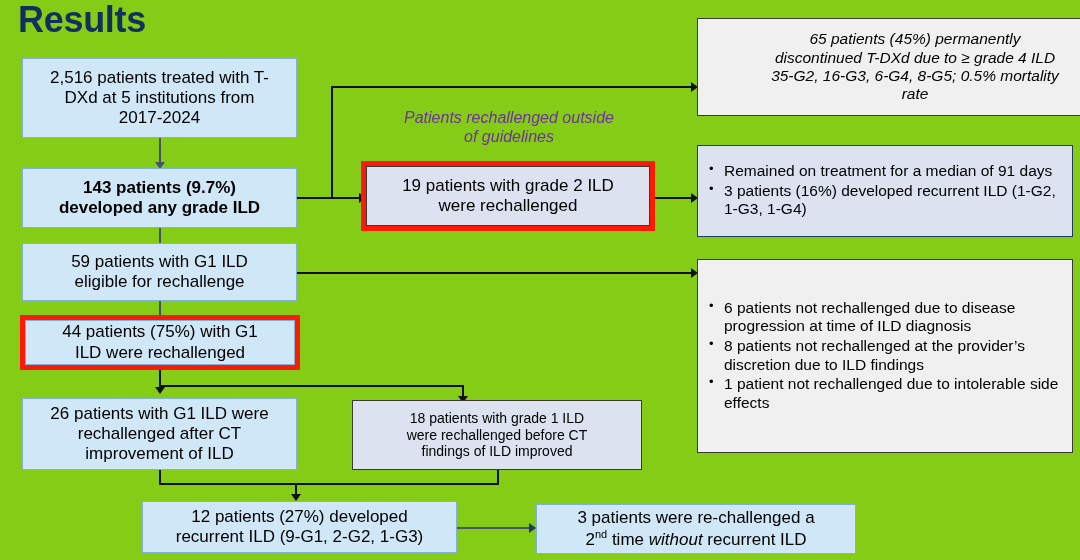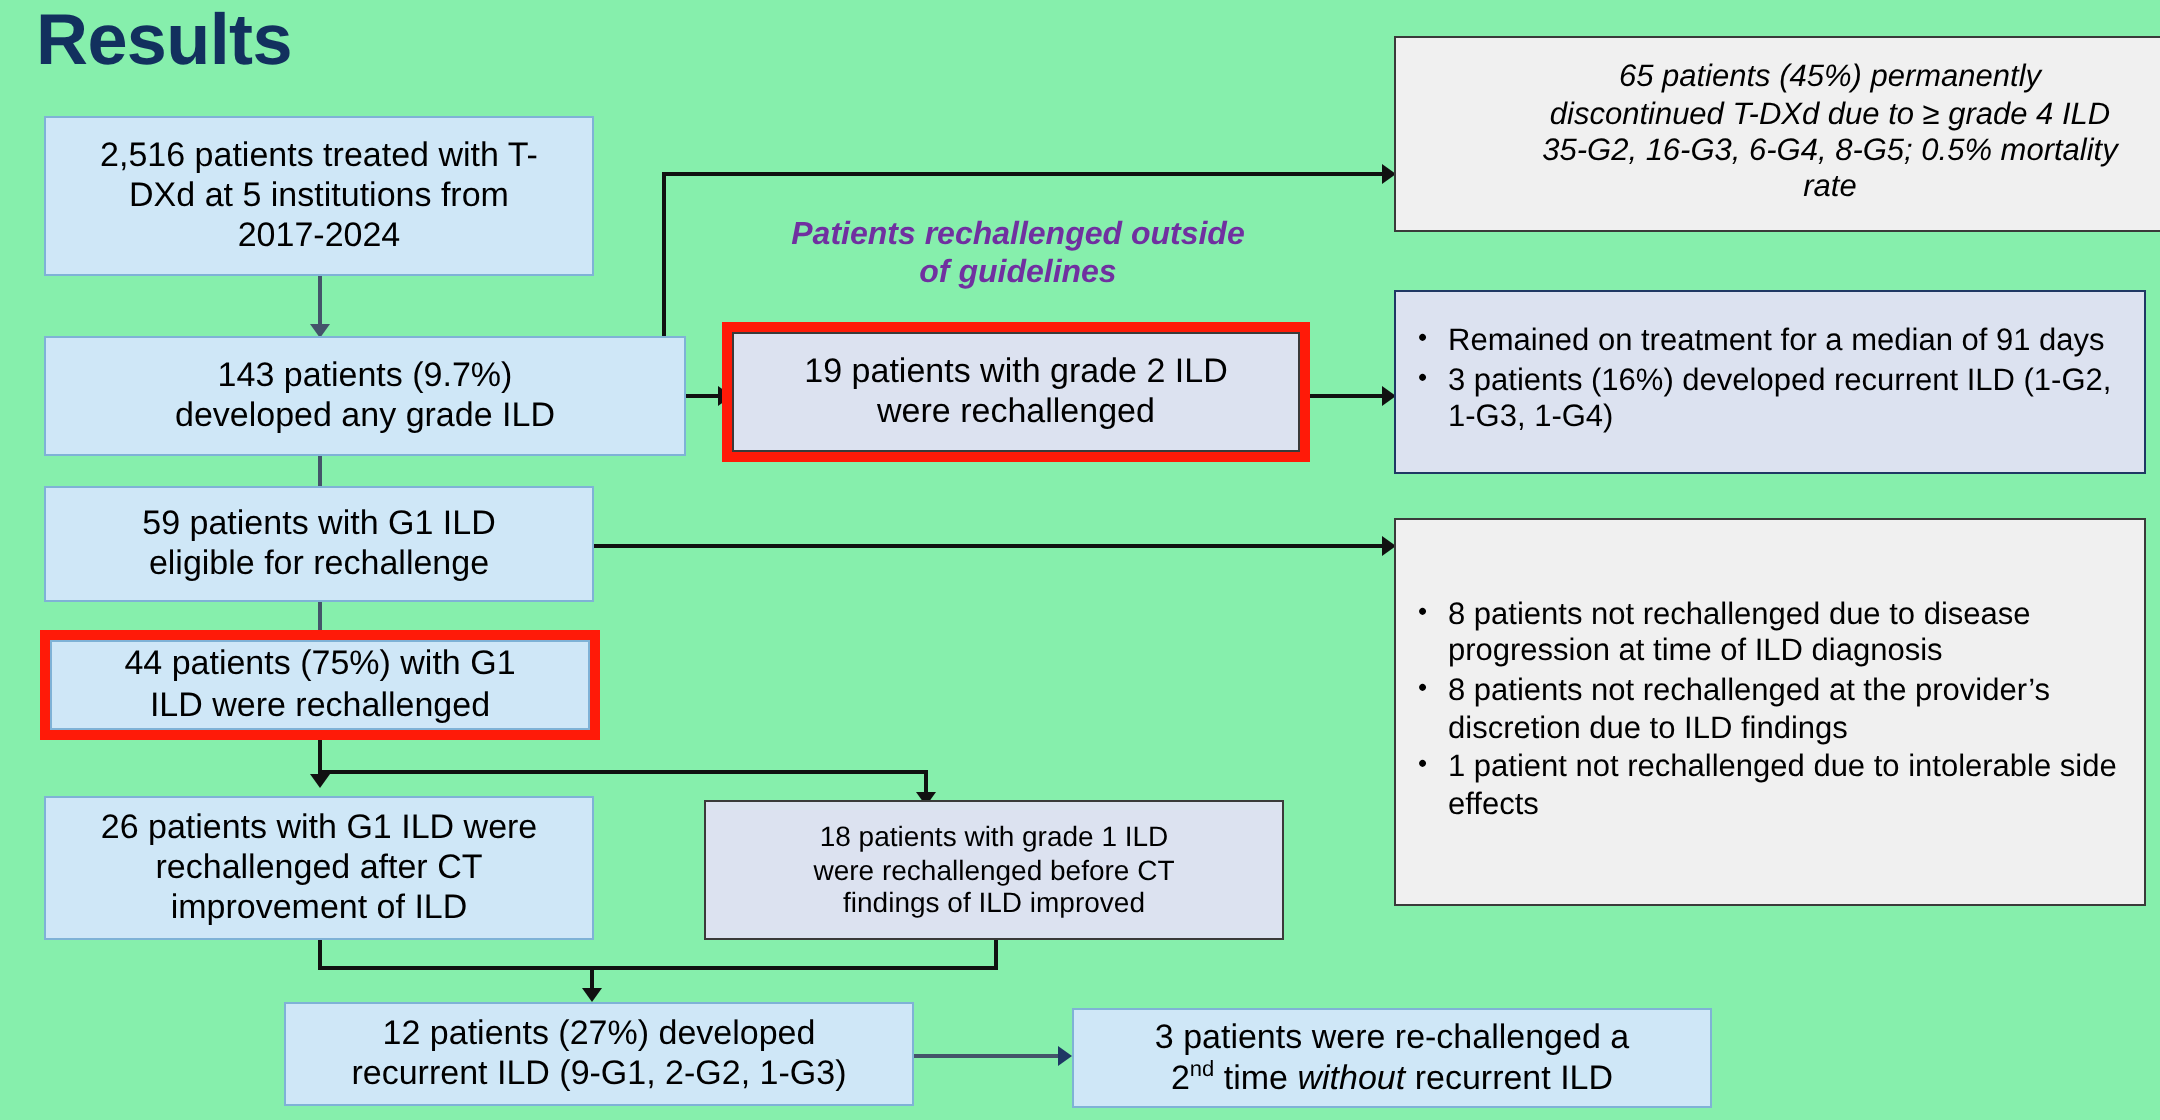--- a/index.html
+++ b/index.html
@@ -4,21 +4,21 @@
 <style>
   html, body {
     margin: 0;
     padding: 0;
     background: #ffffff;
   }
   #canvas {
     position: relative;
     width: 1080px;
     height: 560px;
-    background: #86efac;
+    background: #84cc16;
     overflow: hidden;
     font-family: "Liberation Sans", sans-serif;
   }
 
   
   #page-title {
     position: absolute;
     left: 18px;
     top: -2px;
     font-size: 36px;
@@ -99,21 +99,21 @@
     left: -15px;
     top: -1px;
     font-size: 13px;
   }
 
   
   #guideline-note {
     position: absolute;
     text-align: center;
     color: #7030a0;
-    font-weight: bold;
+    font-weight: normal;
     font-style: italic;
     font-size: 16px;
     line-height: 1.2;
   }
 
   
   .line {
     position: absolute;
     background: #111111;
   }
@@ -176,21 +176,21 @@
   <div class="line" style="left:295px; top:483px; width:2px; height:14px;"></div>
   <div class="arrow-down" style="left:291px; top:494px;"></div>
 
   <div class="line thin" style="left:457px; top:527px; width:76px; height:2px;"></div>
   <div class="arrow-right thin" style="left:529px; top:523px;"></div>
 
   <div class="node blue" style="left:22px; top:58px; width:275px; height:80px; font-size:17px;">
     <span class="txt"><span>2,516 patients treated with T-</span><br><span>DXd at 5 institutions from</span><br><span>2017-2024</span></span>
   </div>
 
-  <div class="node blue" style="left:22px; top:168px; width:321px; height:60px; font-size:17px;">
+  <div class="node blue" style="left:22px; top:168px; width:275px; height:60px; font-size:17px;font-weight:bold;">
     <span class="txt"><span>143 patients (9.7%)</span><br><span>developed any grade ILD</span></span>
   </div>
 
   <div class="node blue" style="left:22px; top:243px; width:275px; height:58px; font-size:17px;">
     <span class="txt"><span>59 patients with G1 ILD</span><br><span>eligible for rechallenge</span></span>
   </div>
 
   <div class="node redring" style="left:20px; top:315px; width:280px; height:55px;">
     <div class="inner blue" style="font-size:17px;">
       <span class="txt"><span>44 patients (75%) with G1</span><br><span>ILD were rechallenged</span></span>
@@ -231,19 +231,19 @@
 
   <div class="bullets lavender-plain" style="left:697px; top:145px; width:376px; height:92px; font-size:15.5px;">
     <ul>
       <li>Remained on treatment for a median of 91 days</li>
       <li>3 patients (16%) developed recurrent ILD (1-G2, 1-G3, 1-G4)</li>
     </ul>
   </div>
 
   <div class="bullets gray" style="left:697px; top:259px; width:376px; height:194px; font-size:15.5px;">
     <ul>
-      <li>8 patients not rechallenged due to disease progression at time of ILD diagnosis</li>
+      <li>6 patients not rechallenged due to disease progression at time of ILD diagnosis</li>
       <li>8 patients not rechallenged at the provider’s discretion due to ILD findings</li>
       <li>1 patient not rechallenged due to intolerable side effects</li>
     </ul>
   </div>
 
 </div>
 
 </body></html>

